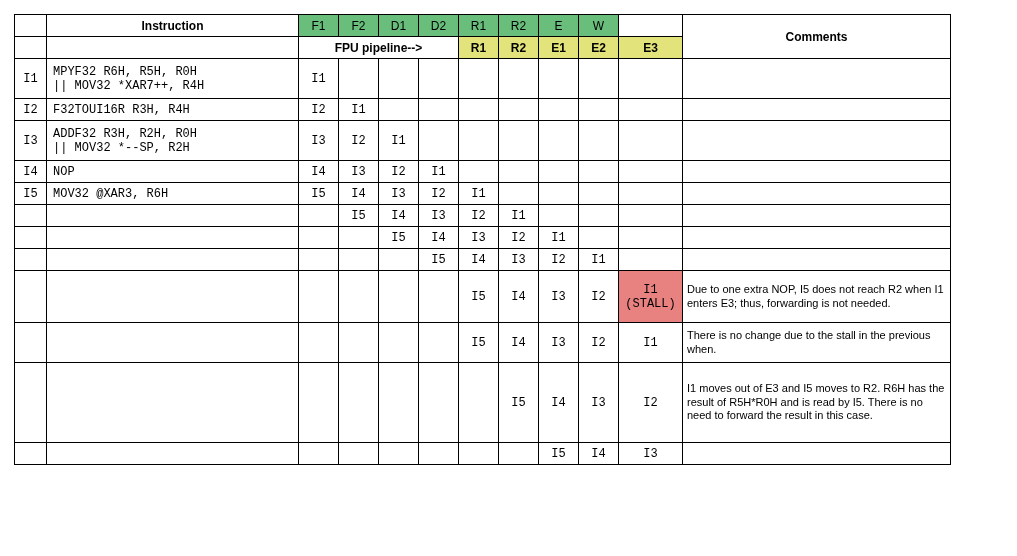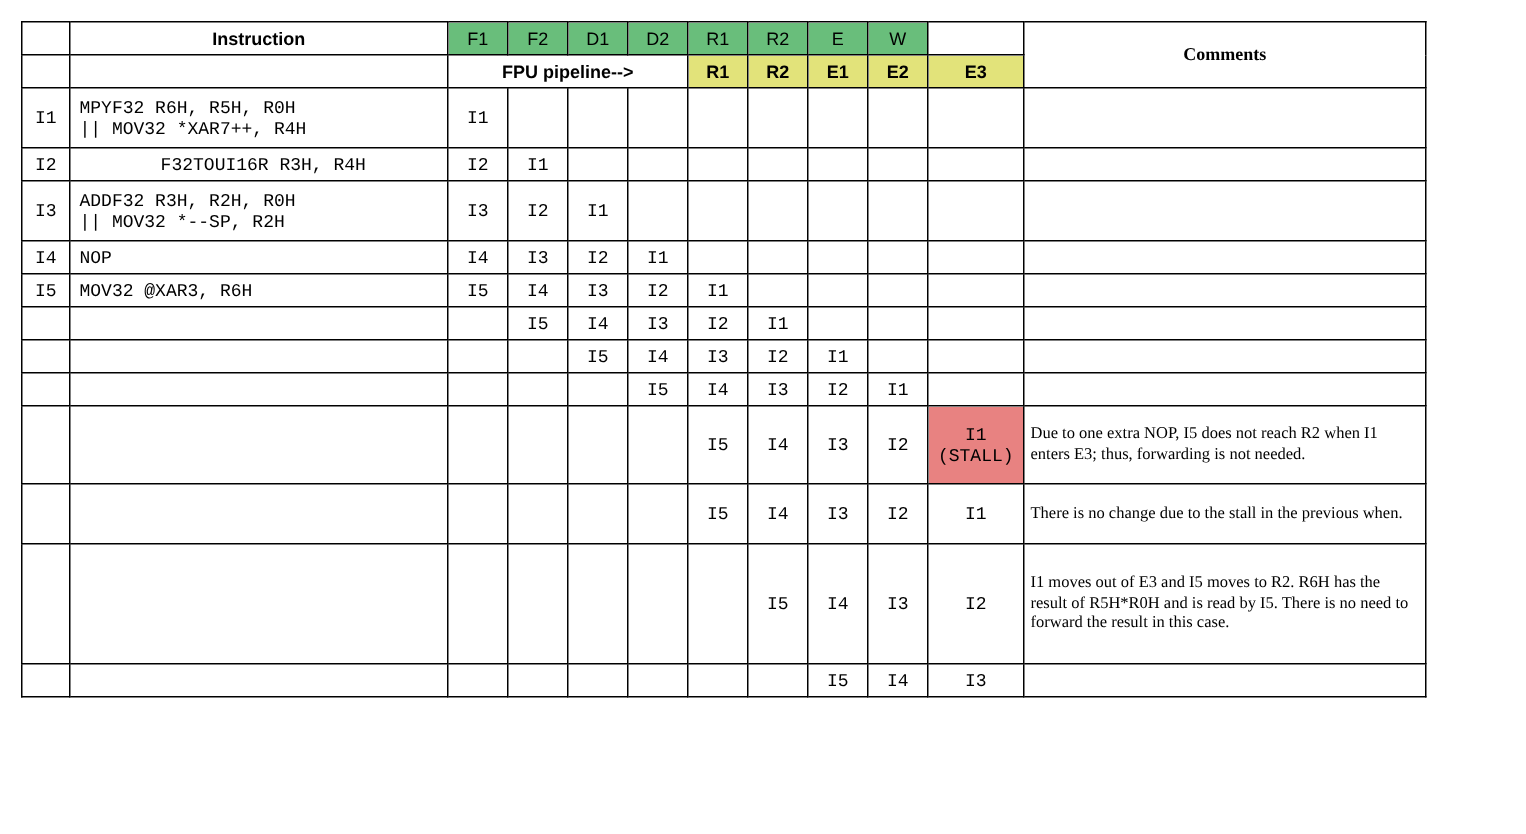--- a/index.html
+++ b/index.html
@@ -20,26 +20,26 @@
     padding: 0;
     height: 22px;
     vertical-align: middle;
     font-size: 12px;
     overflow: hidden;
   }
   .c-idx { width: 32px; text-align: center; }
   .c-instr { width: 252px; padding-left: 6px; font-family: "Lucida Console","Courier New",monospace; }
   .c-stage { width: 40px; text-align: center; }
   .c-e3 { width: 64px; text-align: center; }
-  .c-comm { width: 268px; padding: 2px 4px; font-family: Liberation Serif, serif; font-size: 11px; line-height: 1.25; margin-top: 22px; }
+  .c-comm { width: 268px; padding: 2px 4px; font-family: Liberation Sans, sans-serif; font-size: 11px; line-height: 1.25; margin-top: 22px; }
   .hdr-instr { font-family: Verdana, Arial, sans-serif; font-weight: bold; text-align: center; }
   .hdr-stage { font-family: Verdana, Arial, sans-serif; font-weight: normal; text-align: center; background: #69be7b; }
   .hdr-fpu-label { font-family: Verdana, Arial, sans-serif; font-weight: bold; text-align: center; }
   .hdr-fpu { font-family: Verdana, Arial, sans-serif; font-weight: bold; text-align: center; background: #e2e37a; }
-  .hdr-comm { font-family: Liberation Serif, serif; font-weight: bold; text-align: center; }
+  .hdr-comm { font-family: Liberation Sans, sans-serif; font-weight: bold; text-align: center; }
   .stall { background: #e88281; }
   .tall td { height: 40px; }
   .taller td { height: 52px; }
   .tallest td { height: 80px; }
 </style>
 </head>
 <body>
 
 <table>
   <colgroup>
@@ -94,21 +94,21 @@
         <td class="c-stage" style="white-space: pre-line;"></td>
         <td class="c-stage" style="white-space: pre-line;"></td>
         <td class="c-stage" style="white-space: pre-line;"></td>
         <td class="c-stage" style="white-space: pre-line;"></td>
         <td class="c-stage" style="white-space: pre-line;"></td>
         <td class="c-e3" style="white-space: pre-line;"></td>
         <td class="c-comm"></td>
       </tr>
       <tr>
         <td class="c-idx">I2</td>
-        <td class="c-instr" style="white-space: pre-line; text-align: center;">F32TOUI16R R3H, R4H</td>
+        <td class="c-instr" style="white-space: pre-line;">F32TOUI16R R3H, R4H</td>
         <td class="c-stage" style="white-space: pre-line;">I2</td>
         <td class="c-stage" style="white-space: pre-line;">I1</td>
         <td class="c-stage" style="white-space: pre-line;"></td>
         <td class="c-stage" style="white-space: pre-line;"></td>
         <td class="c-stage" style="white-space: pre-line;"></td>
         <td class="c-stage" style="white-space: pre-line;"></td>
         <td class="c-stage" style="white-space: pre-line;"></td>
         <td class="c-stage" style="white-space: pre-line;"></td>
         <td class="c-e3" style="white-space: pre-line;"></td>
         <td class="c-comm"></td>

